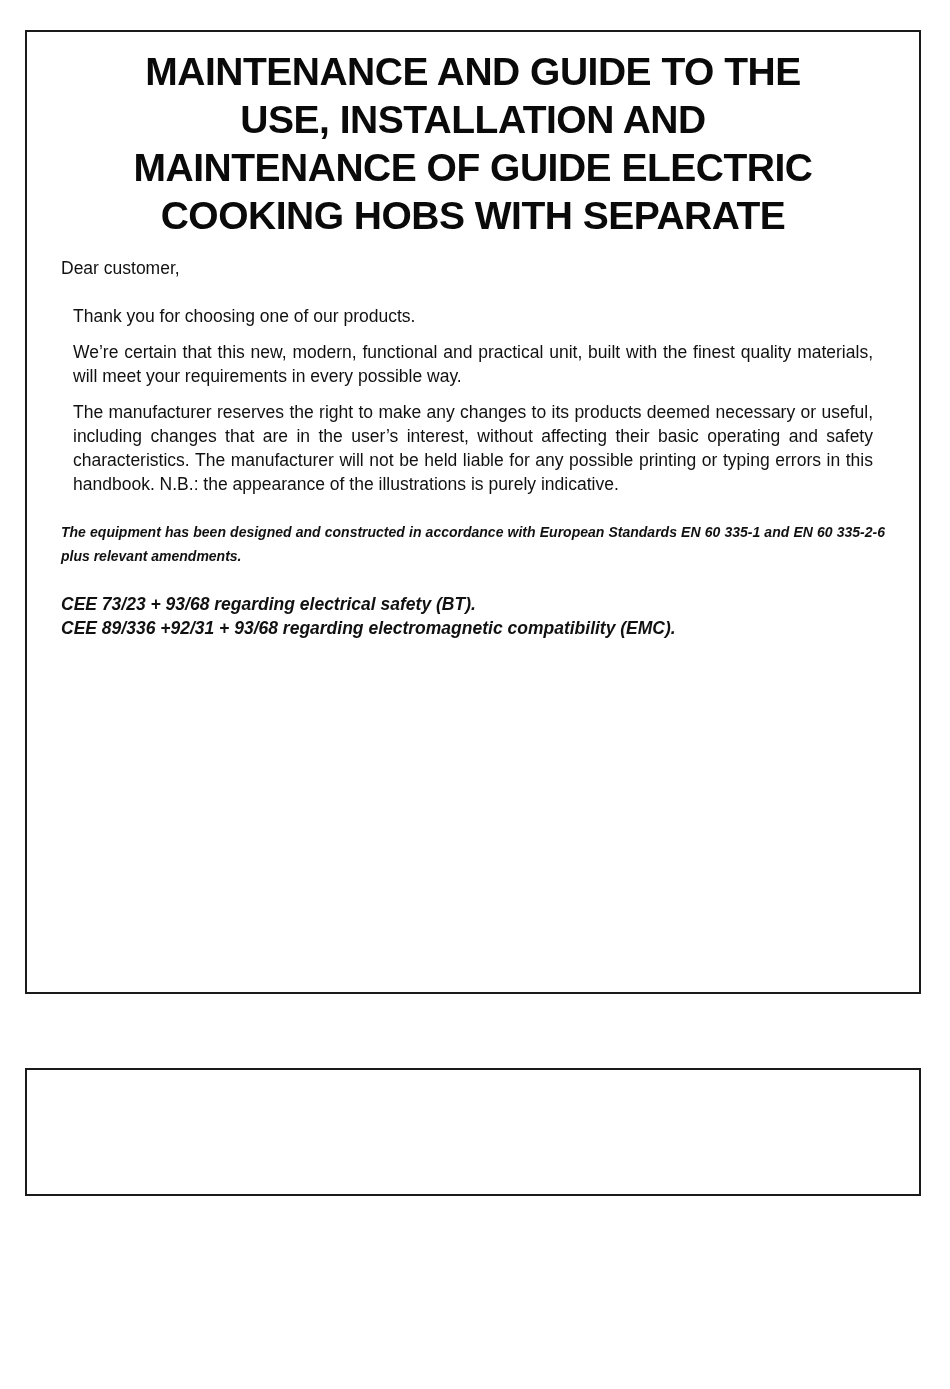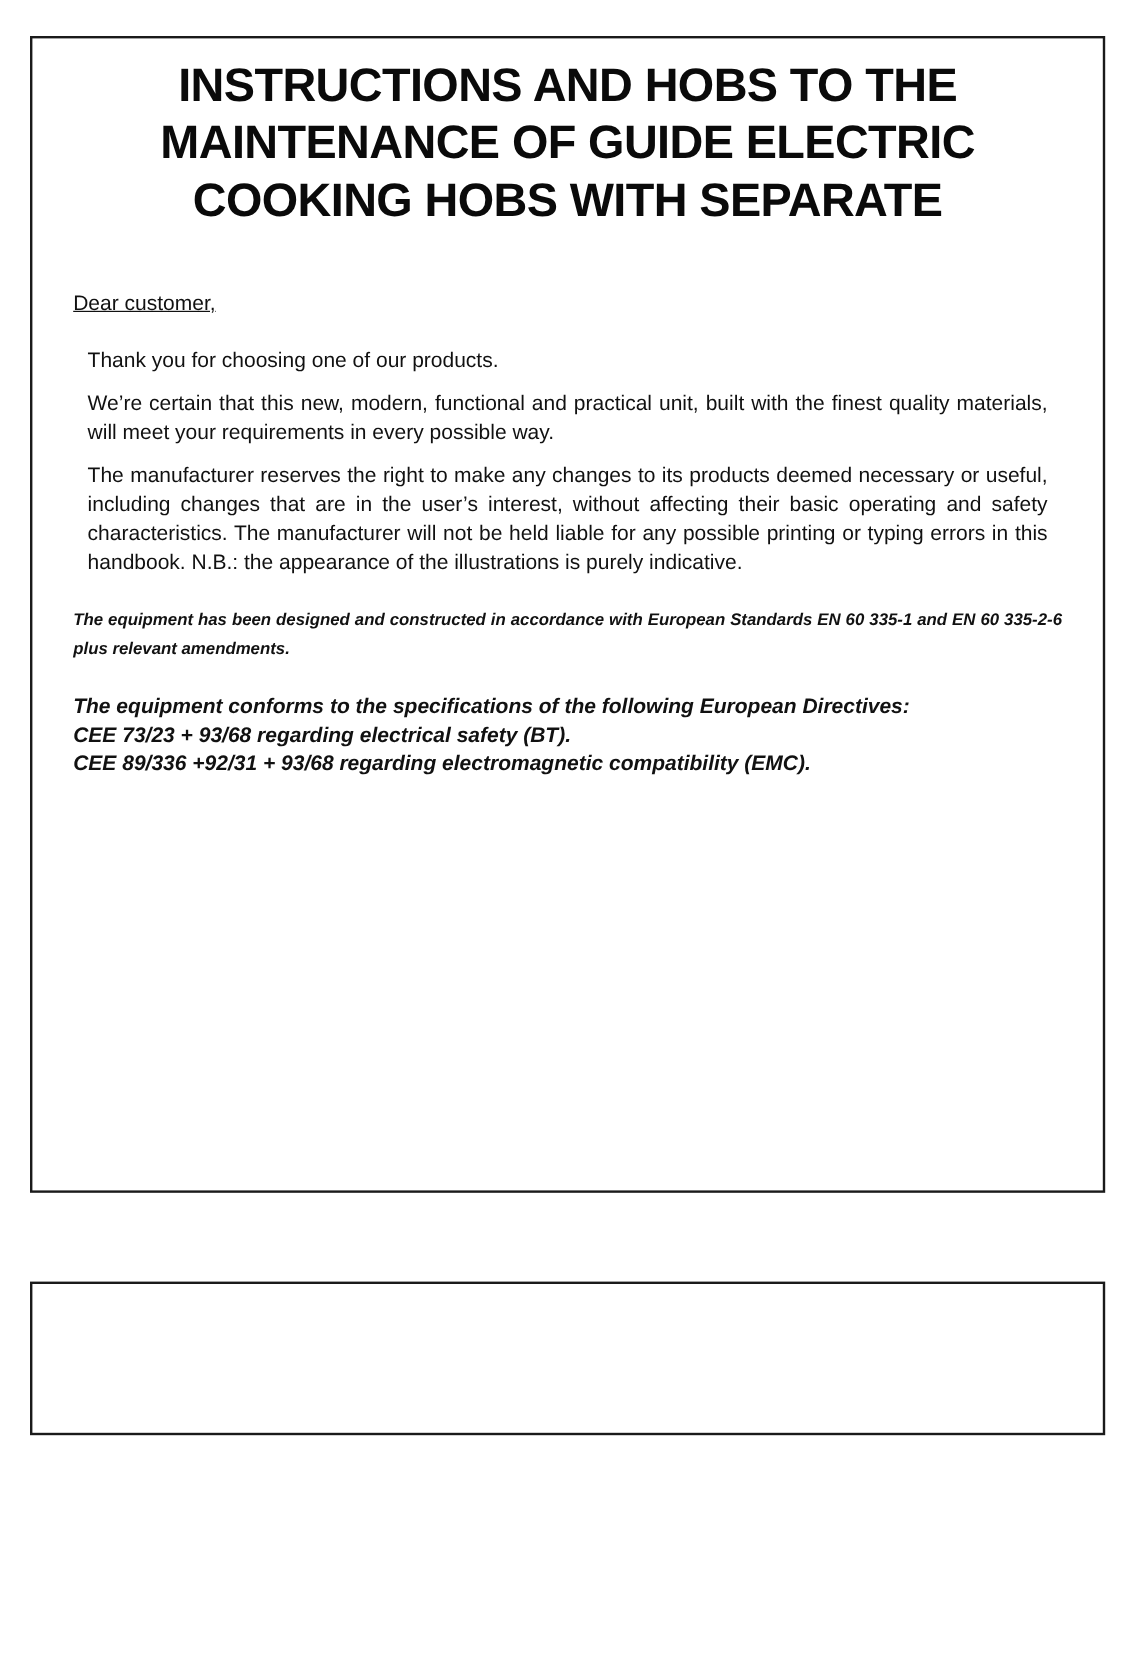--- a/index.html
+++ b/index.html
@@ -31,24 +31,23 @@
     font-weight: 700;
     font-size: 39px;
     line-height: 48px;
     letter-spacing: -0.5px;
     color: #0a0a0a;
   }
   .content {
     margin: 0 34px;
   }
   .salutation {
-    margin-top: 48px;
+    margin-top: 16px;
     font-size: 17.5px;
     line-height: 24px;
-    text-decoration: underline;
   }
   .body-block {
     margin-top: 24px;
   }
   .body-block p {
     margin: 12px;
     font-size: 17.5px;
     line-height: 24px;
     text-align: justify;
   }
@@ -91,39 +90,39 @@
   }
 </style>
 </head>
 <body>
 
 <div class="page">
 
   <div class="main-box">
 
     <div class="title">
-      <div>INSTRUCTIONS AND HOBS TO THE</div>
+      <div>MAINTENANCE AND GUIDE TO THE</div>
+      <div>USE, INSTALLATION AND</div>
       <div>MAINTENANCE OF GUIDE ELECTRIC</div>
       <div>COOKING HOBS WITH SEPARATE</div>
     </div>
 
     <div class="content">
 
       <div class="salutation">Dear customer,</div>
 
       <div class="body-block">
         <p>Thank you for choosing one of our products.</p>
         <p>We’re certain that this new, modern, functional and practical unit, built with the finest quality materials, will meet your requirements in every possible way.</p>
         <p>The manufacturer reserves the right to make any changes to its products deemed necessary or useful, including changes that are in the user’s interest, without affecting their basic operating and safety characteristics. The manufacturer will not be held liable for any possible printing or typing errors in this handbook. N.B.: the appearance of the illustrations is purely indicative.</p>
       </div>
 
       <div class="standards">The equipment has been designed and constructed in accordance with European Standards EN 60 335-1 and EN 60 335-2-6 plus relevant amendments.</div>
 
       <div class="directives">
-        <div>The equipment conforms to the specifications of the following European Directives:</div>
         <div>CEE 73/23 + 93/68 regarding electrical safety (BT).</div>
         <div>CEE 89/336 +92/31 + 93/68 regarding electromagnetic compatibility (EMC).</div>
       </div>
 
     </div>
 
   </div>
 
   <div class="empty-box"></div>
 

